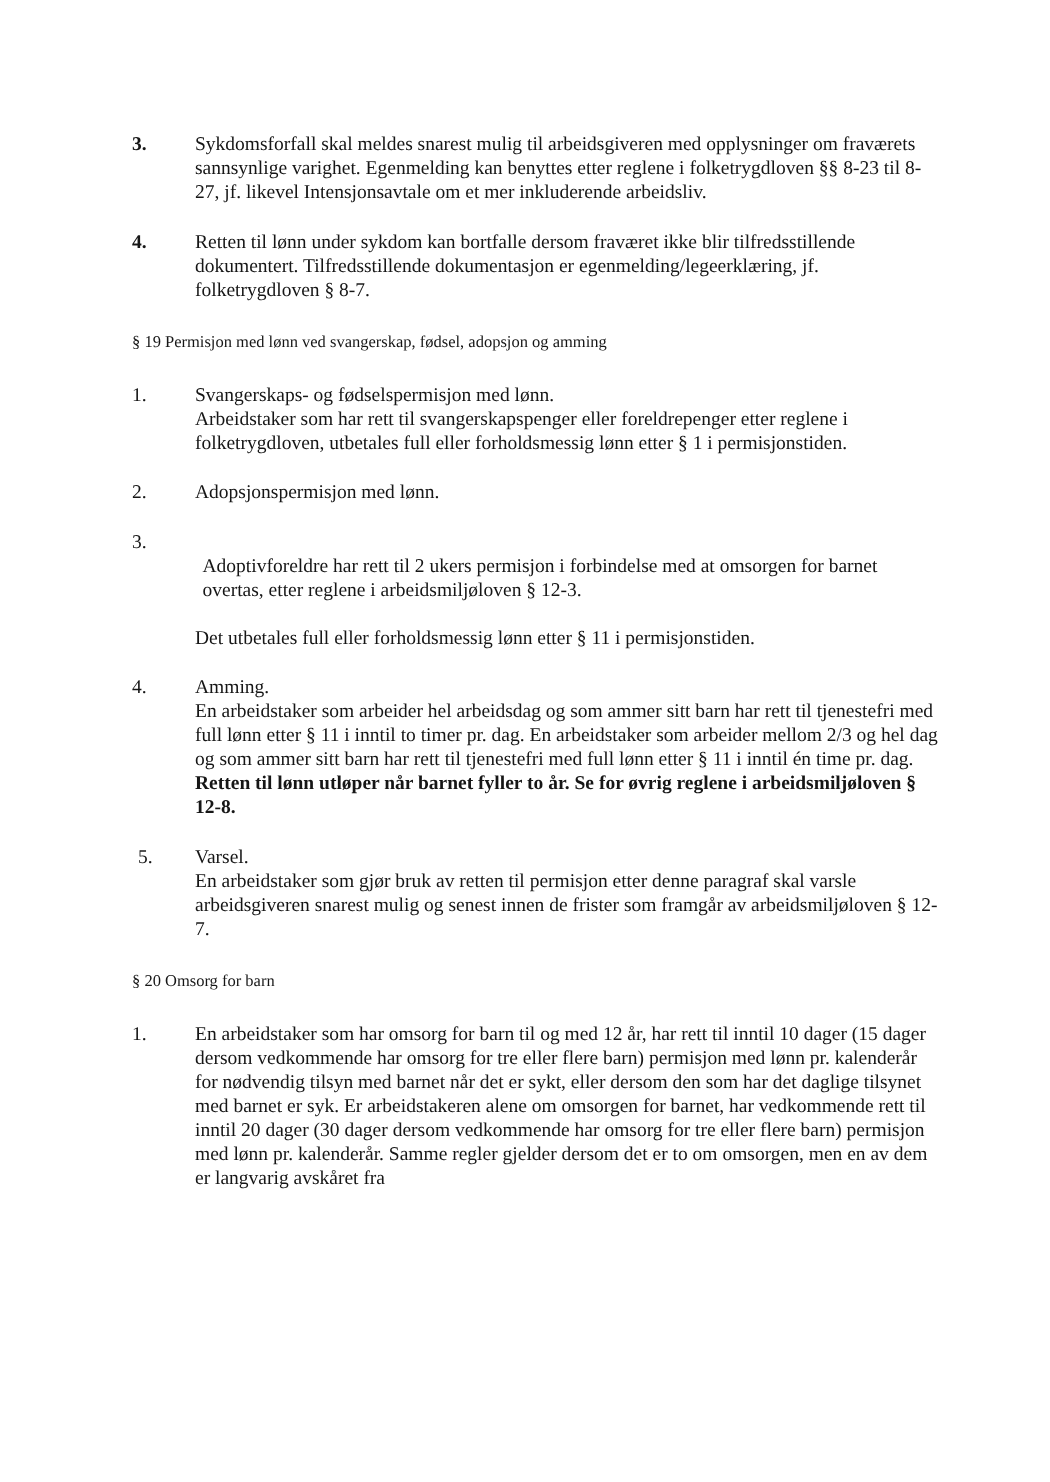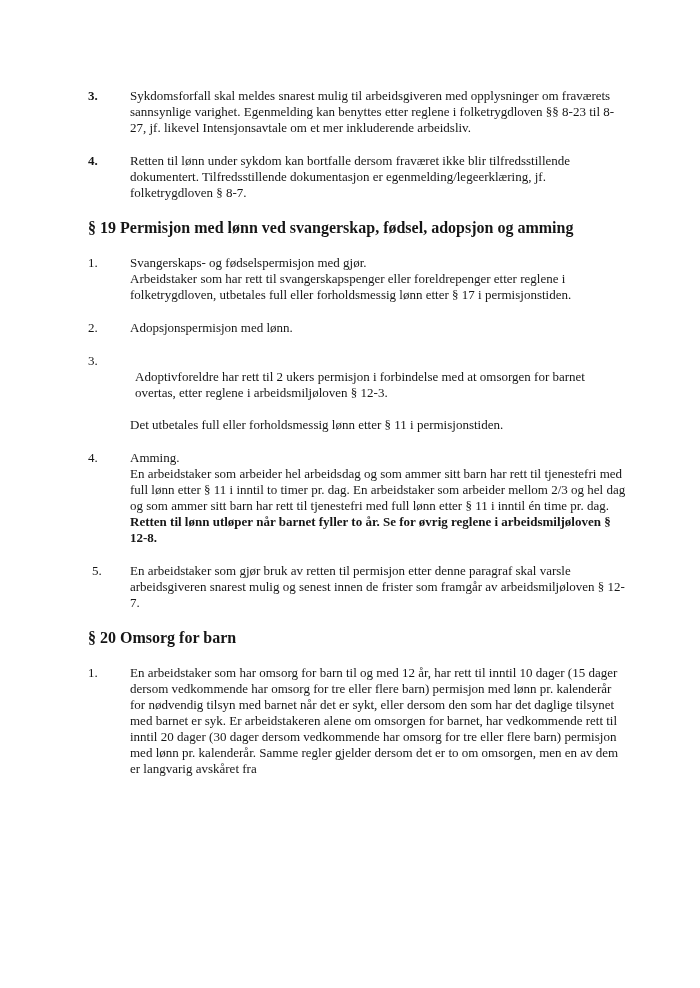--- a/index.html
+++ b/index.html
@@ -35,22 +35,22 @@
     padding-left: 4px;
   }
   .body {}
   .para {
     margin-top: 16px;
   }
   .para.indent {
     padding-left: 5px;
   }
   .heading {
-    font-weight: bold;
-    font-size: 16px;
+    font-weight: normal;
+    font-size: 11px;
     margin: 0 0 19px 0;
     padding-top: 2px;
   }
   .gap-before-heading {
     margin-top: 4px;
   }
   .extra-gap {
     margin-bottom: 17px;
   }
   b { font-weight: bold; }
@@ -68,22 +68,22 @@
   <div class="item">
     <span class="num bold">4.</span>
     <div class="body">Retten til lønn under sykdom kan bortfalle dersom fraværet ikke blir tilfredsstillende dokumentert.  Tilfredsstillende dokumentasjon er egenmelding/legeerklæring, jf. folketrygdloven § 8-7.</div>
   </div>
 
   <h2 class="heading">§ 19 Permisjon med lønn ved svangerskap, fødsel, adopsjon og amming</h2>
 
   <div class="item">
     <span class="num">1.</span>
     <div class="body">
-      <div>Svangerskaps- og fødselspermisjon med gjør.</div>
-      <div>Arbeidstaker som har rett til svangerskapspenger eller foreldrepenger etter reglene i folketrygdloven, utbetales full eller forholdsmessig lønn etter § 17 i permisjonstiden.</div>
+      <div>Svangerskaps- og fødselspermisjon med lønn.</div>
+      <div>Arbeidstaker som har rett til svangerskapspenger eller foreldrepenger etter reglene i folketrygdloven, utbetales full eller forholdsmessig lønn etter § 1 i permisjonstiden.</div>
     </div>
   </div>
 
   <div class="item">
     <span class="num">2.</span>
     <div class="body">
       <div>Adopsjonspermisjon med lønn.</div>
     </div>
   </div>
 
@@ -99,20 +99,21 @@
     <span class="num">4.</span>
     <div class="body">
       <div>Amming.</div>
       <div><span>En arbeidstaker som arbeider hel arbeidsdag og som ammer sitt barn har rett til tjenestefri med full lønn etter § 11 i inntil to timer pr. dag. En arbeidstaker som arbeider mellom 2/3 og hel dag og som ammer sitt barn har rett til tjenestefri med full lønn etter § 11 i inntil én time pr. dag.</span> <b>Retten til lønn utløper når barnet fyller to år. Se for øvrig reglene i arbeidsmiljøloven § 12-8.</b></div>
     </div>
   </div>
 
   <div class="item">
     <span class="num shifted">5.</span>
     <div class="body">
+      <div>Varsel.</div>
       <div>En arbeidstaker som gjør bruk av retten til permisjon etter denne paragraf skal varsle arbeidsgiveren snarest mulig og senest innen de frister som framgår av arbeidsmiljøloven § 12-7.</div>
     </div>
   </div>
 
   <h2 class="heading gap-before-heading">§ 20 Omsorg for barn</h2>
 
   <div class="item">
     <span class="num">1.</span>
     <div class="body">En arbeidstaker som har omsorg for barn til og med 12 år, har rett til inntil 10 dager (15 dager dersom vedkommende har omsorg for tre eller flere barn) permisjon med lønn pr. kalenderår for nødvendig tilsyn med barnet når det er sykt, eller dersom den som har det daglige tilsynet med barnet er syk.  Er arbeidstakeren alene om omsorgen for barnet, har vedkommende rett til inntil 20 dager (30 dager dersom vedkommende har omsorg for tre eller flere barn) permisjon med lønn pr. kalenderår. Samme regler gjelder dersom det er to om omsorgen, men en av dem er langvarig avskåret fra</div>
   </div>

